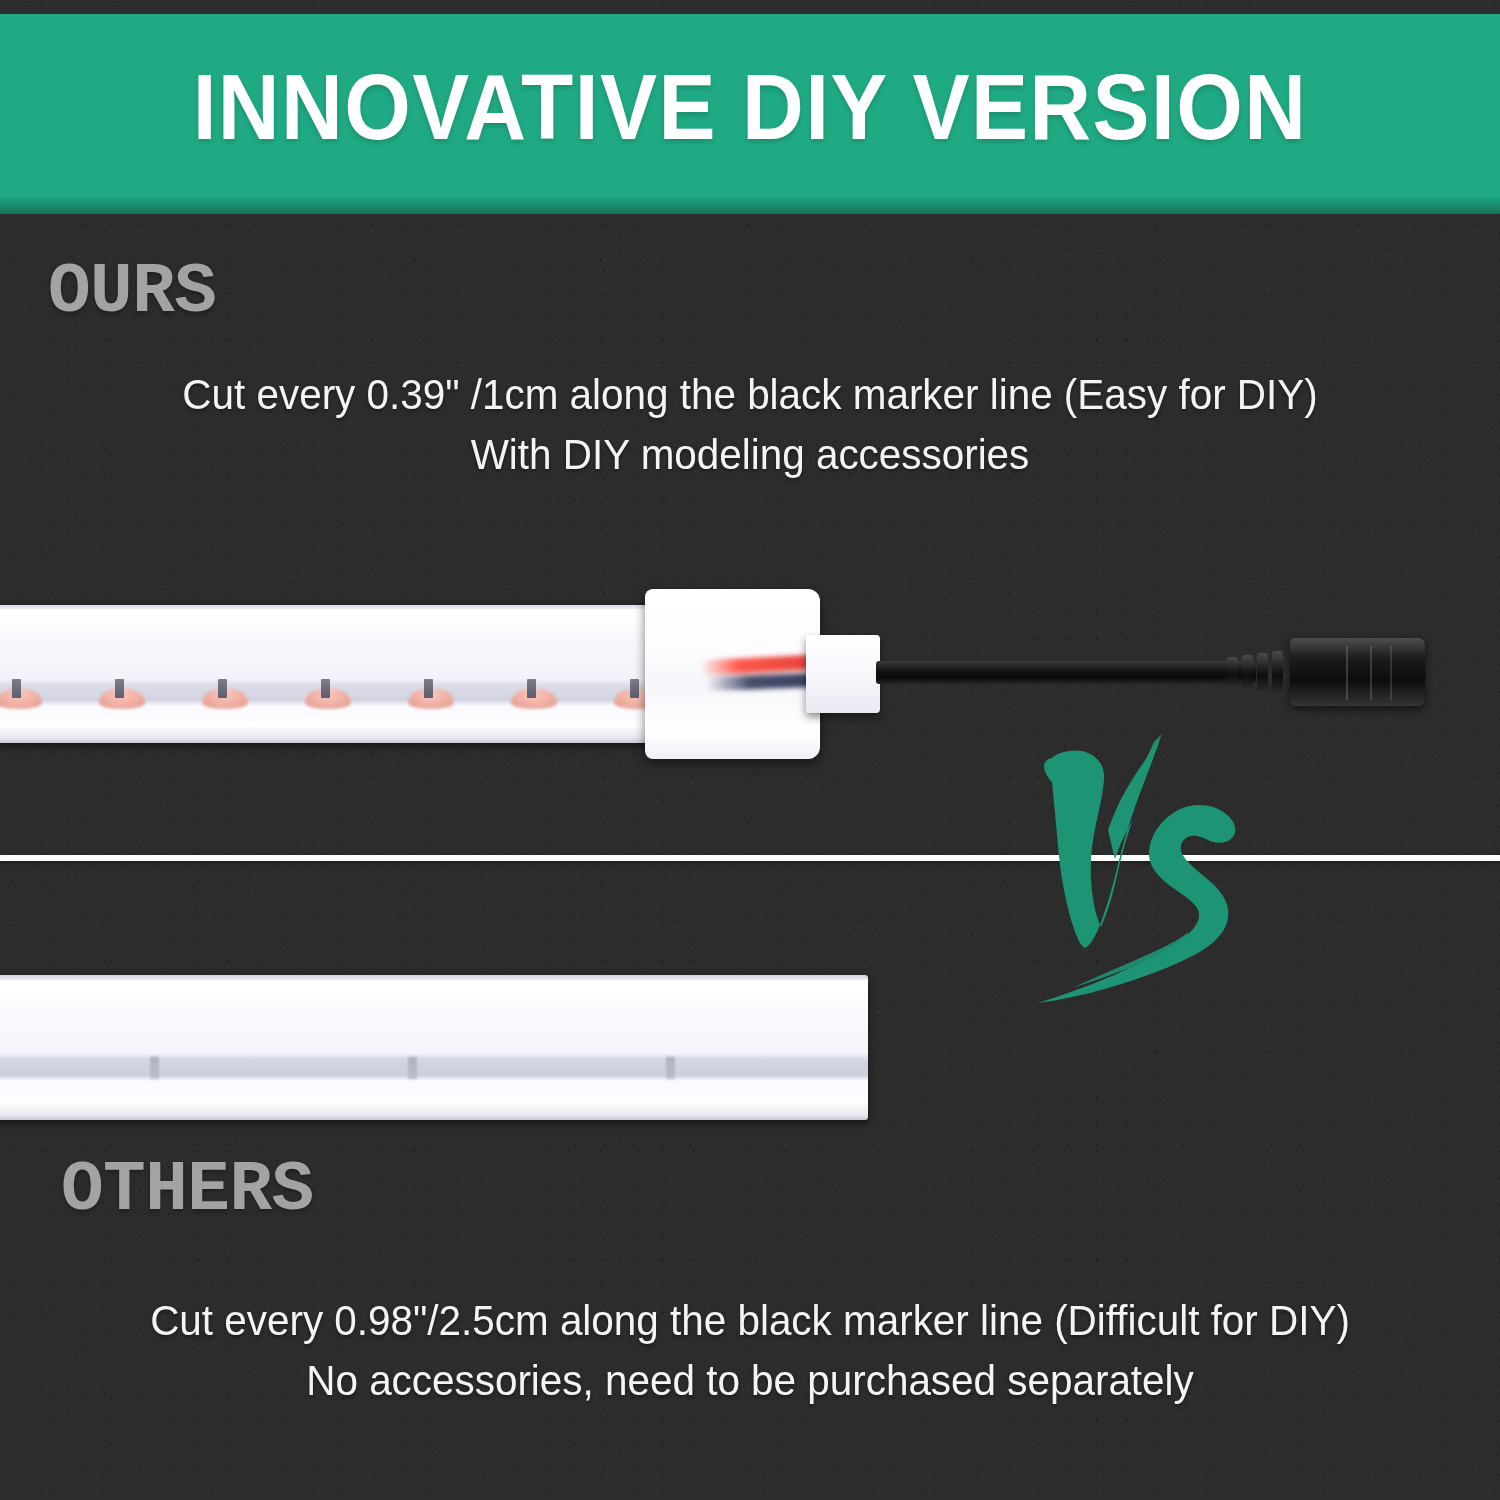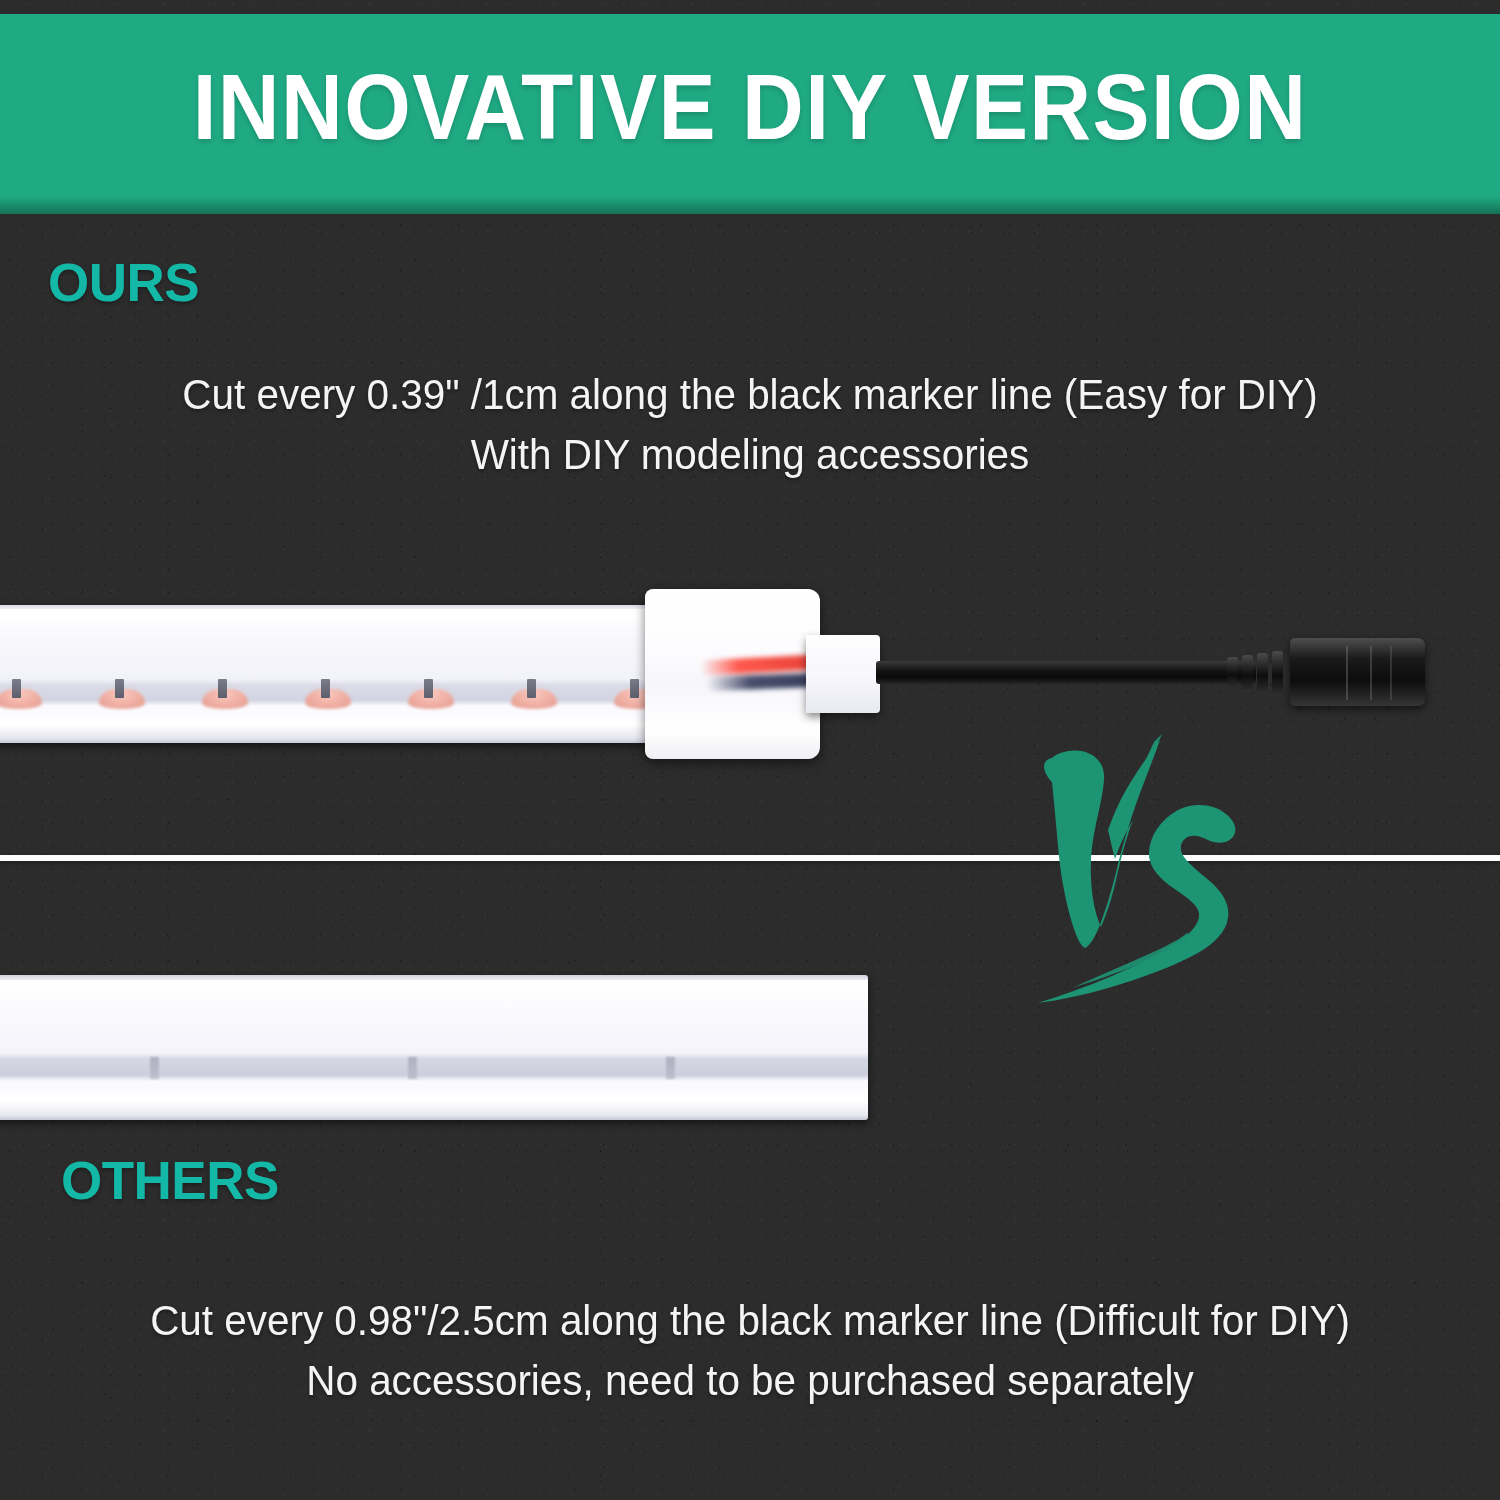--- a/index.html
+++ b/index.html
@@ -63,26 +63,27 @@
     letter-spacing: 1.5px;
     transform: scaleX(0.93);
     transform-origin: center;
     white-space: nowrap;
     text-shadow: 0 3px 5px rgba(0,0,0,.16);
   }
 
   
   .section-heading {
     position: absolute;
-    color: #14b8a6;
-    font-size: 53px;
+    color: #a3a3a3;
+    font-size: 71px;
     font-weight: 700;
     letter-spacing: -0.5px;
     white-space: nowrap;
     text-shadow: 0 2px 4px rgba(0,0,0,.35);
+    font-family: Liberation Mono, monospace;
   }
   #ours-heading   { left: 48px; top: 252px; }
   #others-heading { left: 61px; top: 1150px; }
 
   
   .body-copy {
     position: absolute;
     width: 1500px;
     text-align: center;
     color: #f4f4f4;

